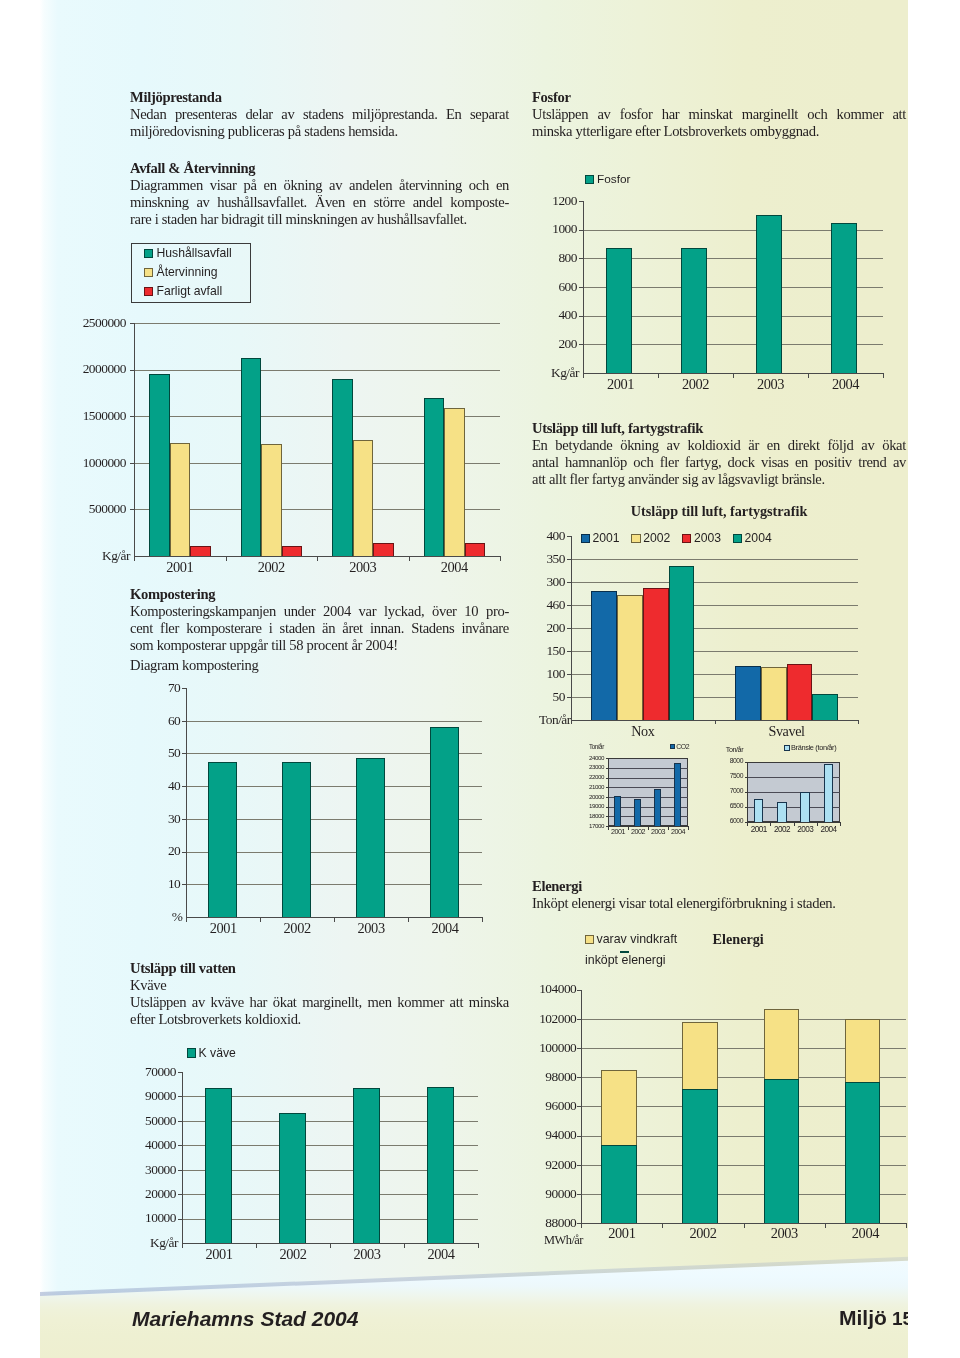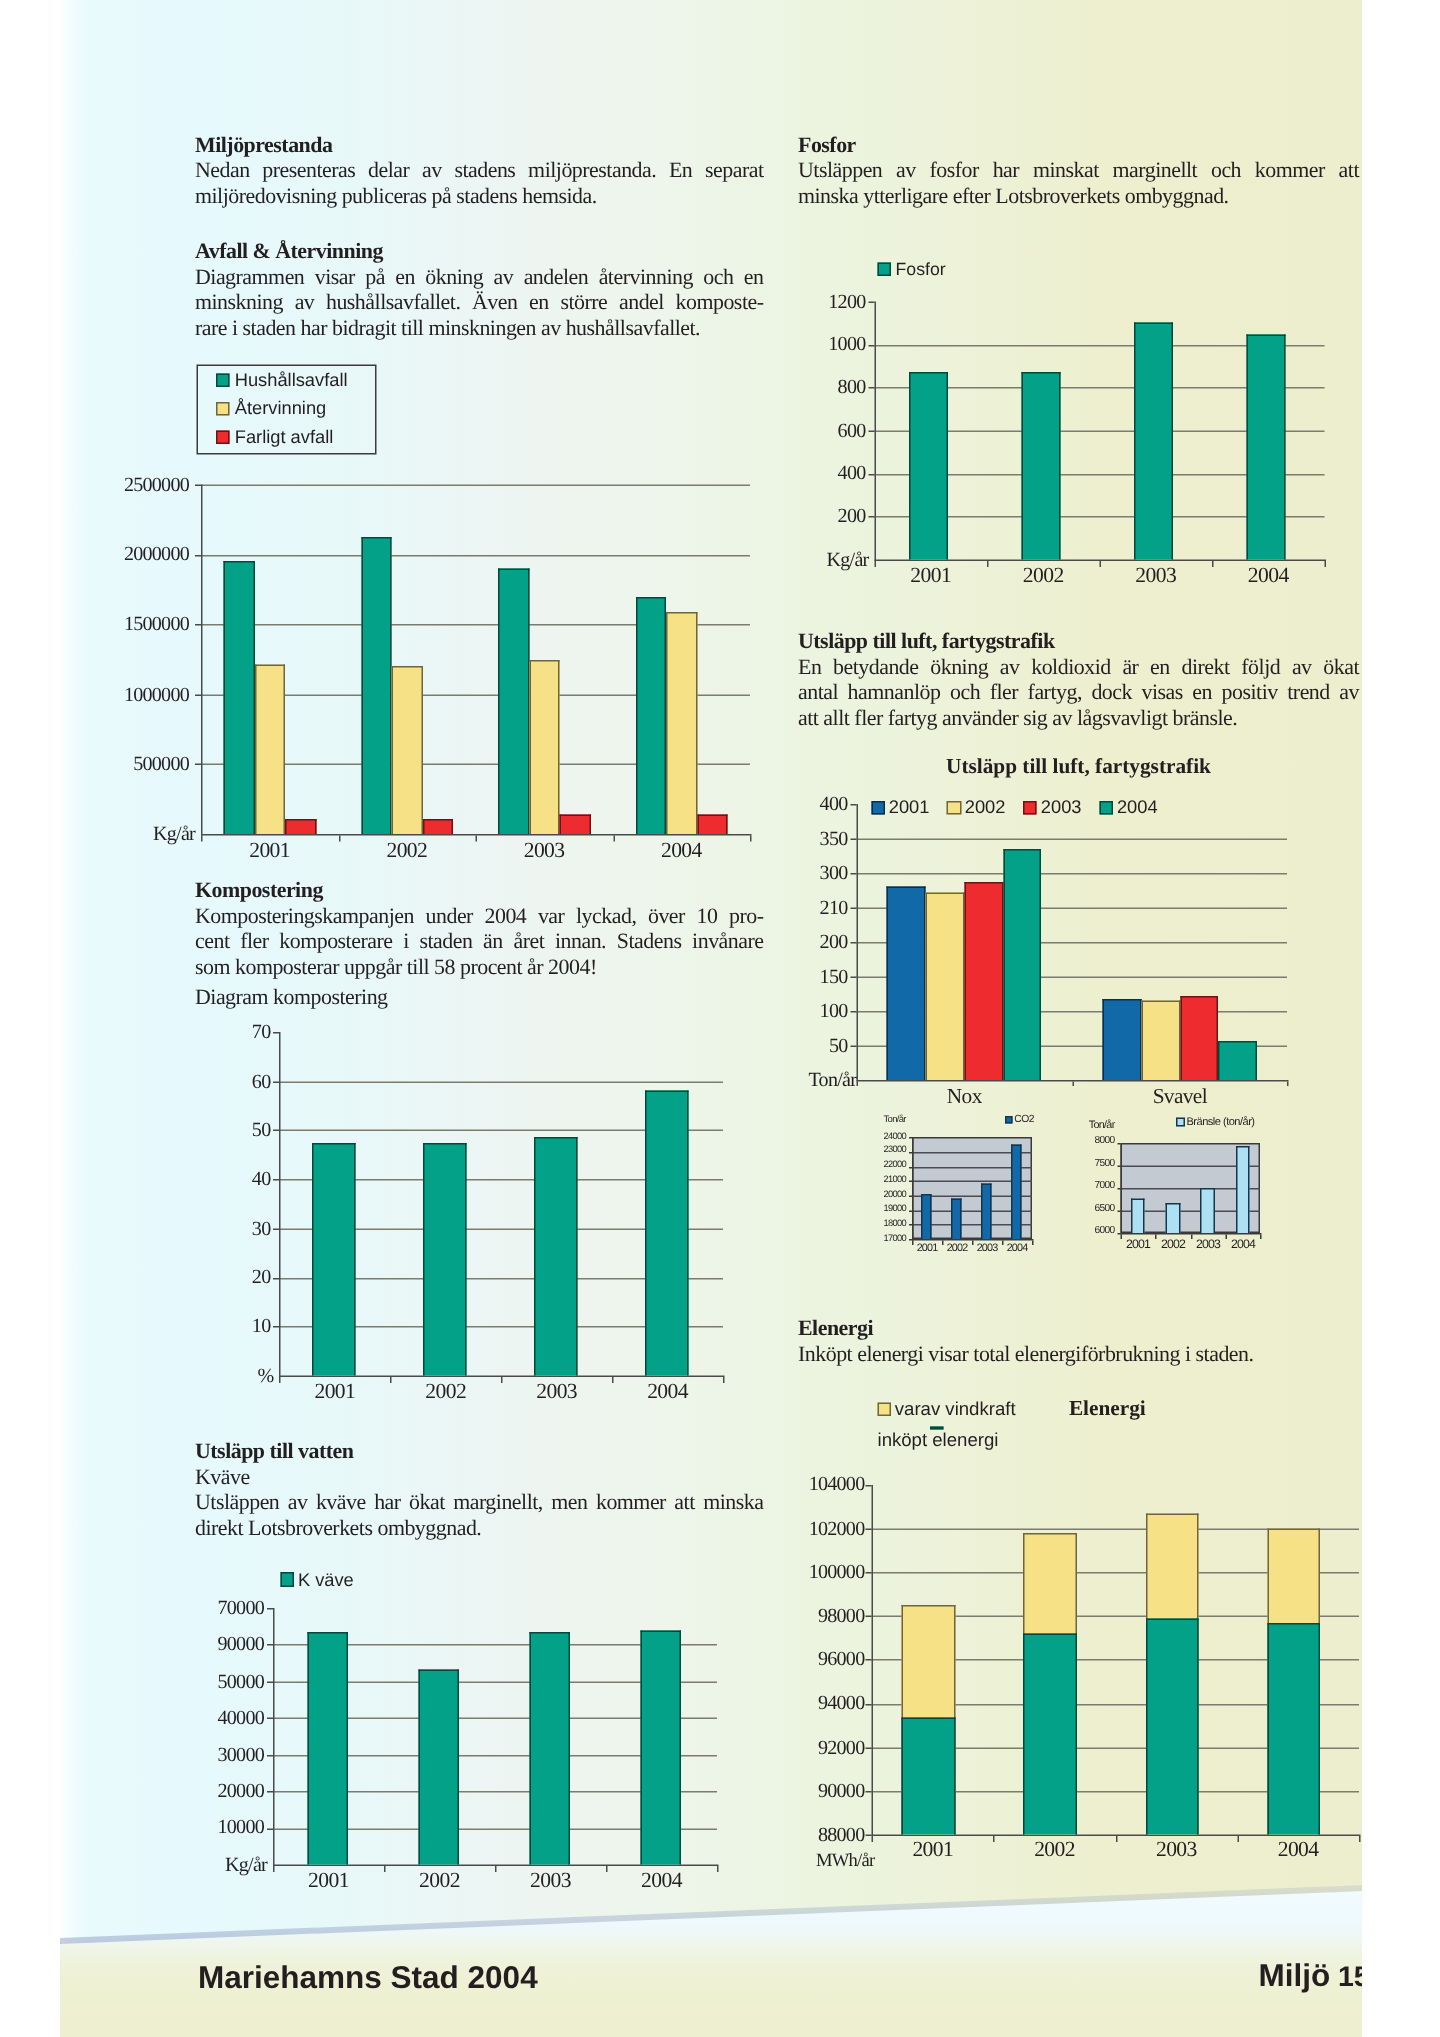--- a/index.html
+++ b/index.html
@@ -76,21 +76,21 @@
       <div class="ln j" style="left: 90px; top: 194.1px; width: 379px;">minskning av hushållsavfallet. Även en större andel komposte-</div>
       <div class="ln" style="left: 90px; top: 211.15px;">rare i staden har bidragit till minskningen av hushållsavfallet.</div>
       <div class="ln hd" style="left: 90px; top: 586px;">Kompostering</div>
       <div class="ln j" style="left: 90px; top: 603.05px; width: 379px;">Komposteringskampanjen under 2004 var lyckad, över 10 pro-</div>
       <div class="ln j" style="left: 90px; top: 620.1px; width: 379px;">cent fler komposterare i staden än året innan. Stadens invånare</div>
       <div class="ln" style="left: 90px; top: 637.15px;">som komposterar uppgår till 58 procent år 2004!</div>
       <div class="ln" style="left: 90px; top: 656.7px;">Diagram kompostering</div>
       <div class="ln hd" style="left: 90px; top: 960px;">Utsläpp till vatten</div>
       <div class="ln" style="left: 90px; top: 977.05px;">Kväve</div>
       <div class="ln j" style="left: 90px; top: 994.1px; width: 379px;">Utsläppen av kväve har ökat marginellt, men kommer att minska</div>
-      <div class="ln" style="left: 90px; top: 1011.15px;">direkt Lotsbroverkets ombyggnad.</div>
+      <div class="ln" style="left: 90px; top: 1011.15px;">efter Lotsbroverkets koldioxid.</div>
       <div class="ln hd" style="left: 492px; top: 89px;">Fosfor</div>
       <div class="ln j" style="left: 492px; top: 106.05px; width: 374px;">Utsläppen av fosfor har minskat marginellt och kommer att</div>
       <div class="ln" style="left: 492px; top: 123.1px;">minska ytterligare efter Lotsbroverkets ombyggnad.</div>
       <div class="ln hd" style="left: 492px; top: 420px;">Utsläpp till luft, fartygstrafik</div>
       <div class="ln j" style="left: 492px; top: 437.05px; width: 374px;">En betydande ökning av koldioxid är en direkt följd av ökat</div>
       <div class="ln j" style="left: 492px; top: 454.1px; width: 374px;">antal hamnanlöp och fler fartyg, dock visas en positiv trend av</div>
       <div class="ln" style="left: 492px; top: 471.15px;">att allt fler fartyg använder sig av lågsvavligt bränsle.</div>
       <div class="ln hd" style="left: 492px; top: 878px;">Elenergi</div>
       <div class="ln" style="left: 492px; top: 895.05px;">Inköpt elenergi visar total elenergiförbrukning i staden.</div>
     </div>
@@ -268,21 +268,21 @@
       <div class="gl" style="left: 531px; top: 582px; width: 287.4px; background: rgb(123, 123, 110);"></div>
       <div class="gl" style="left: 531px; top: 559px; width: 287.4px; background: rgb(123, 123, 110);"></div>
       <div class="ytl" style="left: 497px; top: 689.816px; width: 28px; font-size: 13.4px; line-height: 13.668px;">50</div>
       <div class="tk" style="left: 527px; top: 697px; width: 4px; background: rgb(74, 74, 74);"></div>
       <div class="ytl" style="left: 497px; top: 666.816px; width: 28px; font-size: 13.4px; line-height: 13.668px;">100</div>
       <div class="tk" style="left: 527px; top: 674px; width: 4px; background: rgb(74, 74, 74);"></div>
       <div class="ytl" style="left: 497px; top: 643.816px; width: 28px; font-size: 13.4px; line-height: 13.668px;">150</div>
       <div class="tk" style="left: 527px; top: 651px; width: 4px; background: rgb(74, 74, 74);"></div>
       <div class="ytl" style="left: 497px; top: 620.816px; width: 28px; font-size: 13.4px; line-height: 13.668px;">200</div>
       <div class="tk" style="left: 527px; top: 628px; width: 4px; background: rgb(74, 74, 74);"></div>
-      <div class="ytl" style="left: 497px; top: 597.816px; width: 28px; font-size: 13.4px; line-height: 13.668px;">210</div>
+      <div class="ytl" style="left: 497px; top: 597.816px; width: 28px; font-size: 13.4px; line-height: 13.668px;">460</div>
       <div class="tk" style="left: 527px; top: 605px; width: 4px; background: rgb(74, 74, 74);"></div>
       <div class="ytl" style="left: 497px; top: 574.816px; width: 28px; font-size: 13.4px; line-height: 13.668px;">300</div>
       <div class="tk" style="left: 527px; top: 582px; width: 4px; background: rgb(74, 74, 74);"></div>
       <div class="ytl" style="left: 497px; top: 551.816px; width: 28px; font-size: 13.4px; line-height: 13.668px;">350</div>
       <div class="tk" style="left: 527px; top: 559px; width: 4px; background: rgb(74, 74, 74);"></div>
       <div class="ytl" style="left: 497px; top: 528.816px; width: 28px; font-size: 13.4px; line-height: 13.668px;">400</div>
       <div class="tk" style="left: 527px; top: 536px; width: 4px; background: rgb(74, 74, 74);"></div>
       <div class="ytl" style="left: 499px; top: 713.116px; width: 28px; text-align: right; font-size: 13.4px; line-height: 13.668px;">Ton/år</div>
       <div class="axv" style="left: 531px; top: 536px; height: 185px; background: rgb(74, 74, 74);"></div>
       <div class="axh" style="left: 531px; top: 720px; width: 288.4px; background: rgb(74, 74, 74);"></div>
@@ -446,16 +446,16 @@
       <div class="lgrow" style="left: 545px; top: 951.3px; font-size: 12.4px; line-height: 14px; height: 14px; flex-direction: column;">
         <span class="sw" style="width: 9px; height: 9px; background: rgb(3, 161, 136); border: 1px solid rgb(1, 72, 61); margin-right: 2.5px;"></span>
         <span>inköpt elenergi</span>
       </div>
     </div>
   <div class="band">
     <div class="shadowline"></div>
     <div class="bandfill"></div>
     <div class="edgestrip"></div>
   </div>
-  <div class="ftxt" style="left:92px;top:1308px;font-size:21px;line-height:21px;">Mariehamns Stad 2004</div>
+  <div class="ftxt" style="left:92px;top:1308px;font-size:21px;line-height:21px;font-style:italic;">Mariehamns Stad 2004</div>
   <div class="ftxt" style="left:799px;top:1307px;font-size:21px;line-height:21px;">Miljö</div>
   <div class="ftxt" style="left:852px;top:1309px;font-size:19px;line-height:19px;">15</div>
 </div>
 
 </body></html>

